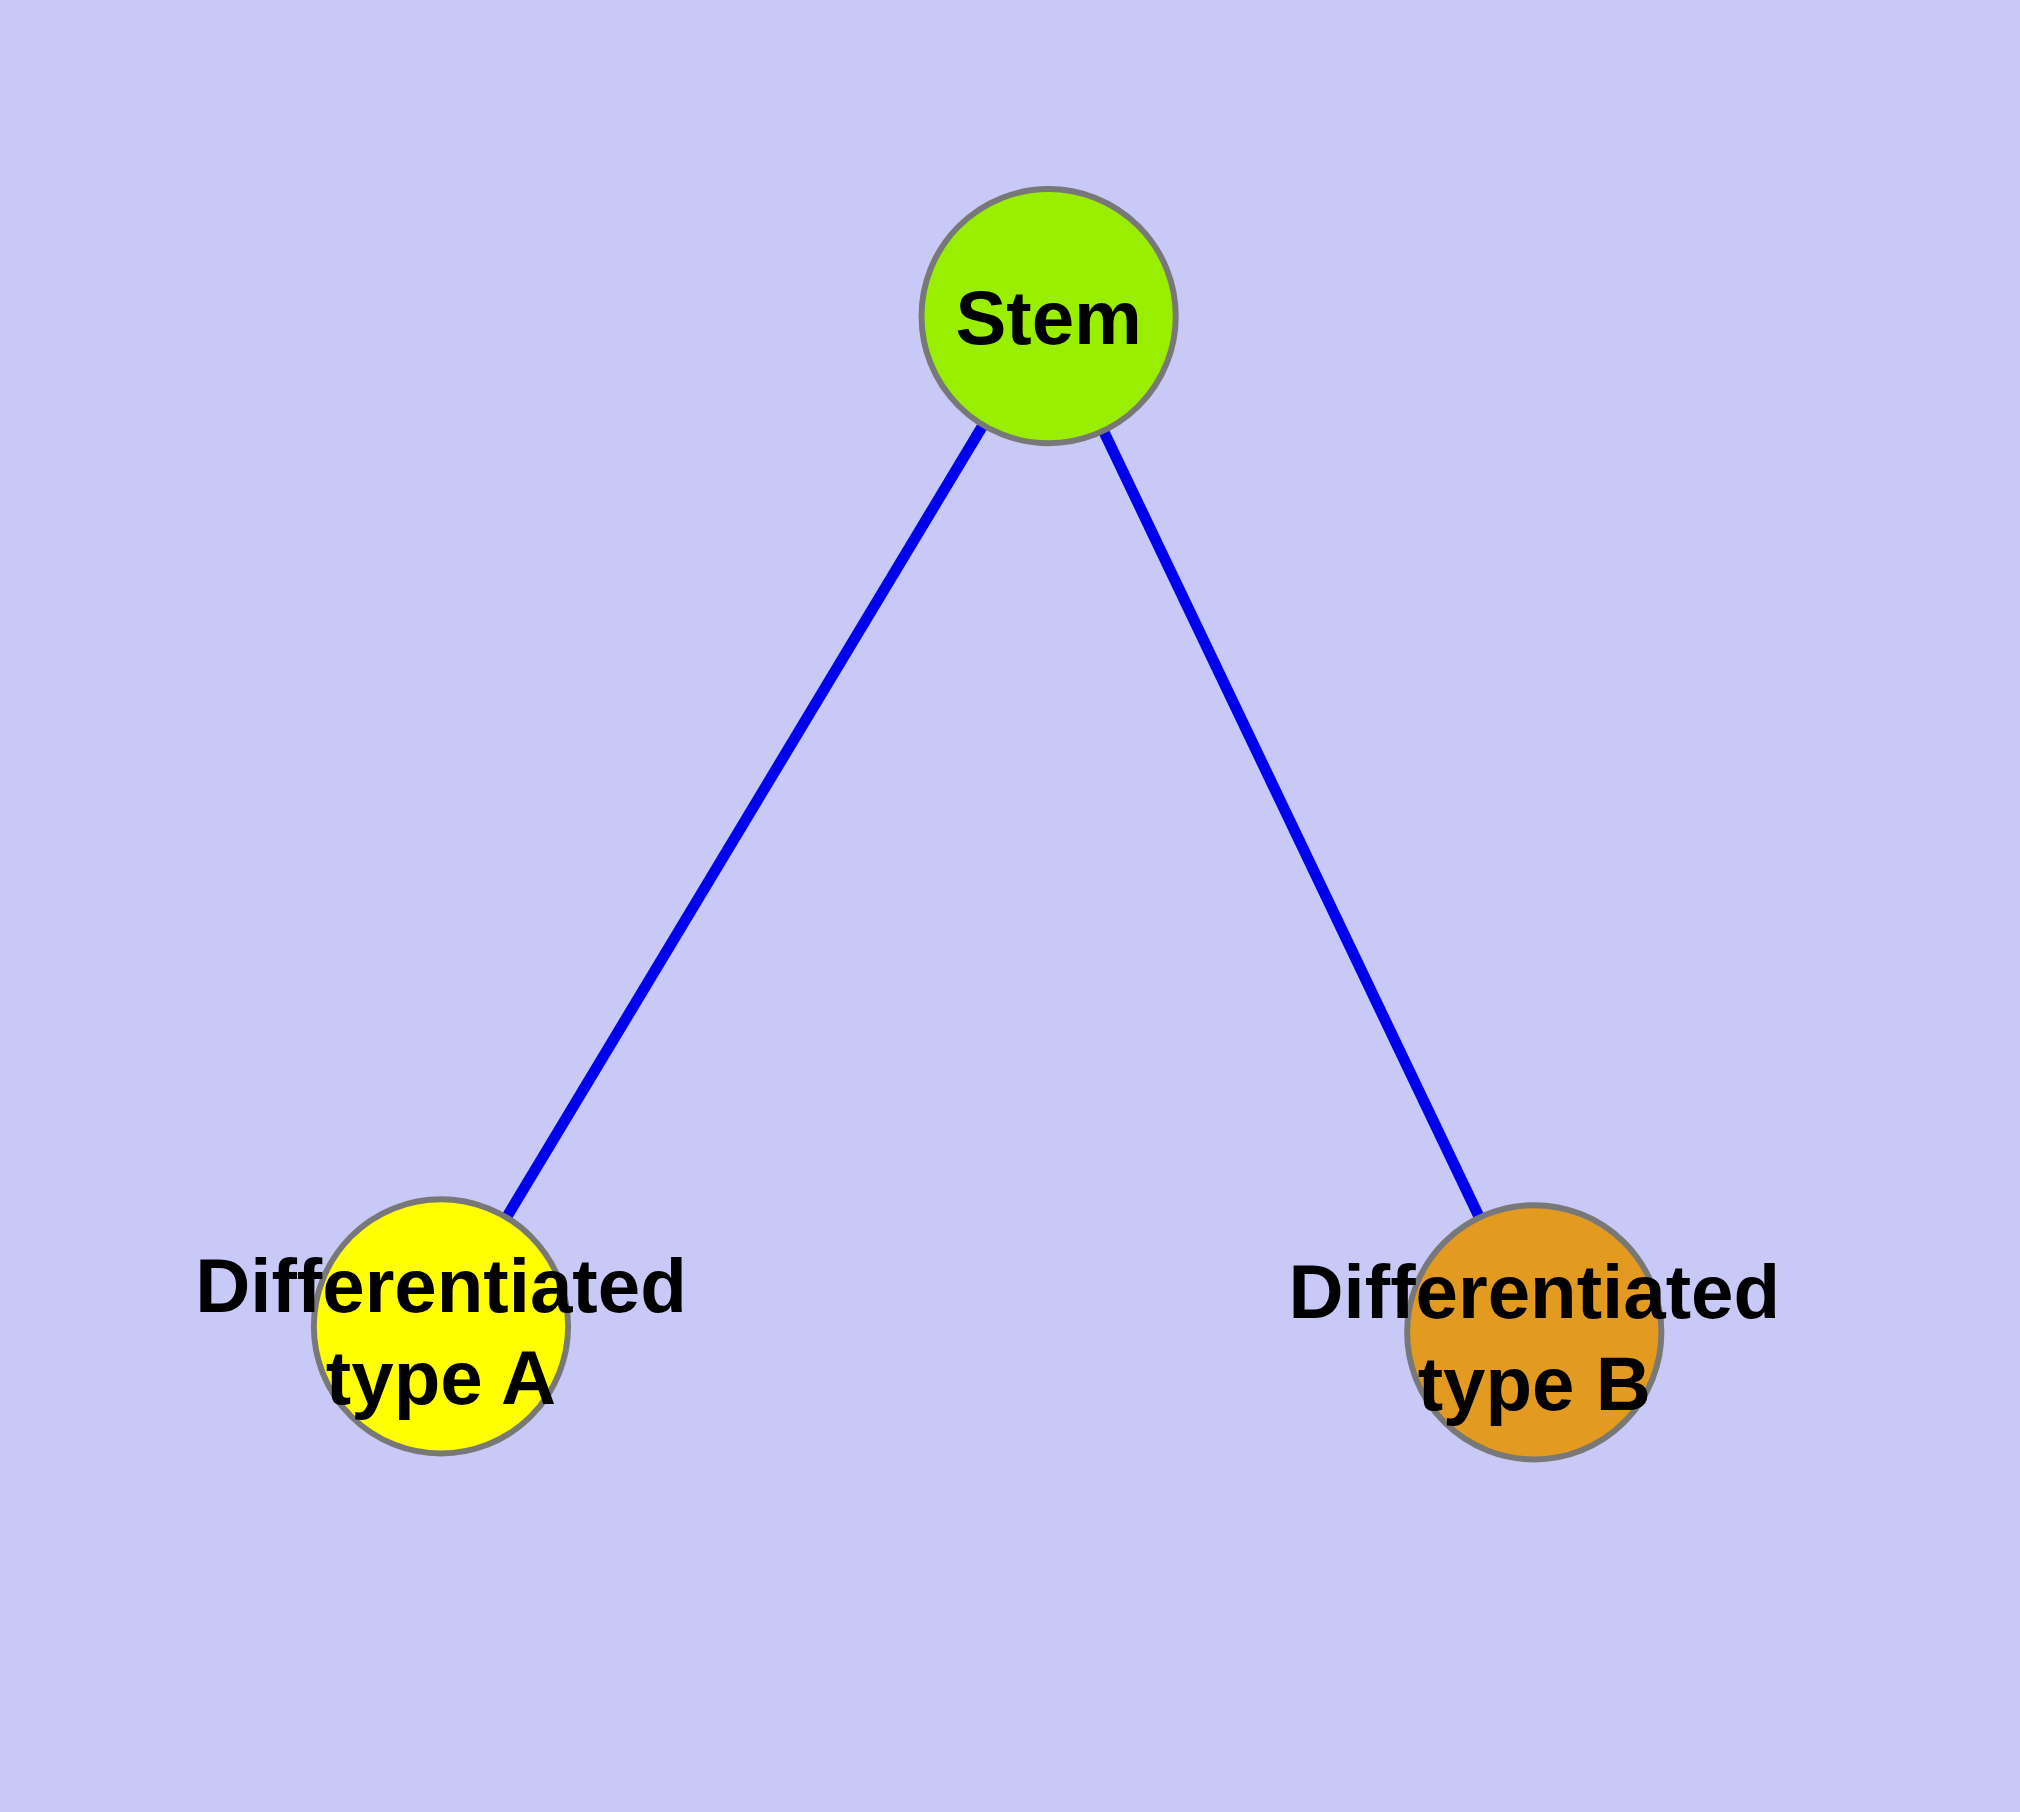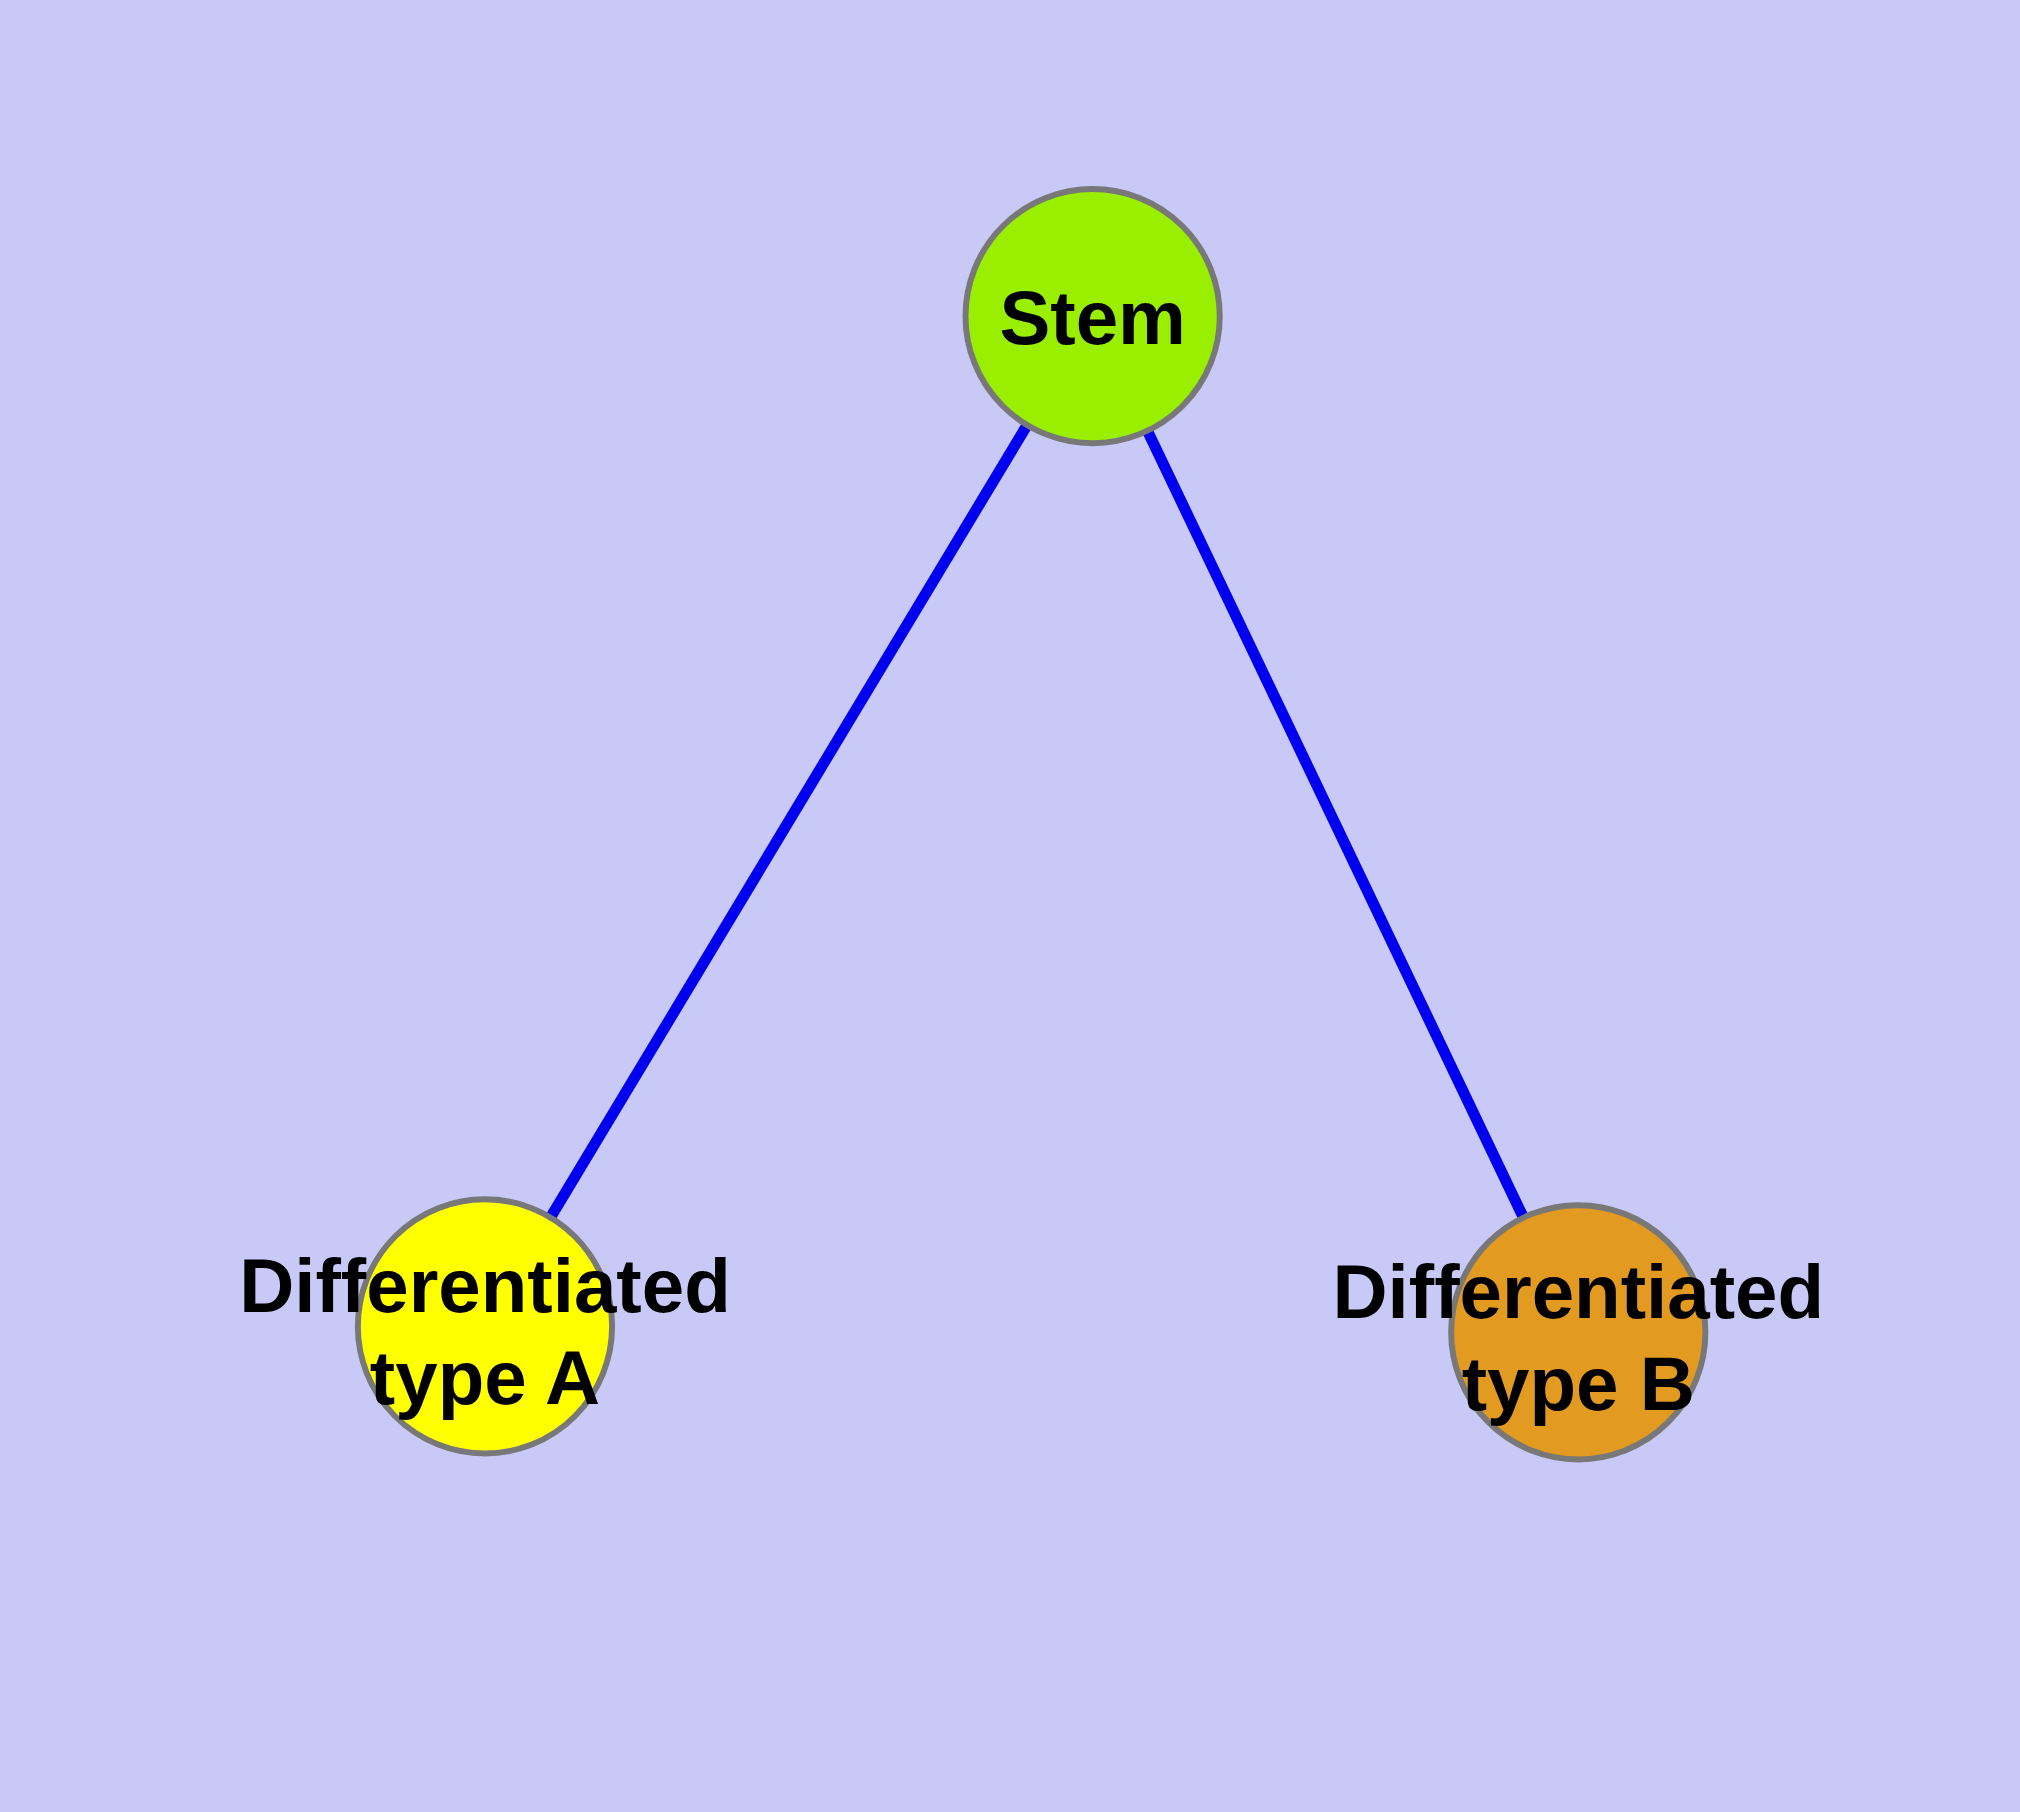--- a/index.html
+++ b/index.html
@@ -4,21 +4,20 @@
 <style>
   html, body {
     margin: 0;
     padding: 0;
     background: #C9C9F7;
   }
   .diagram-canvas {
     width: 1825px;
     height: 1812px;
     display: block;
-    margin-left: 44px;
   }
   svg {
     display: block;
   }
   .node-label {
     font-family: "Liberation Sans", sans-serif;
     font-weight: bold;
     font-size: 90px;
     fill: #000000;
     text-anchor: middle;

